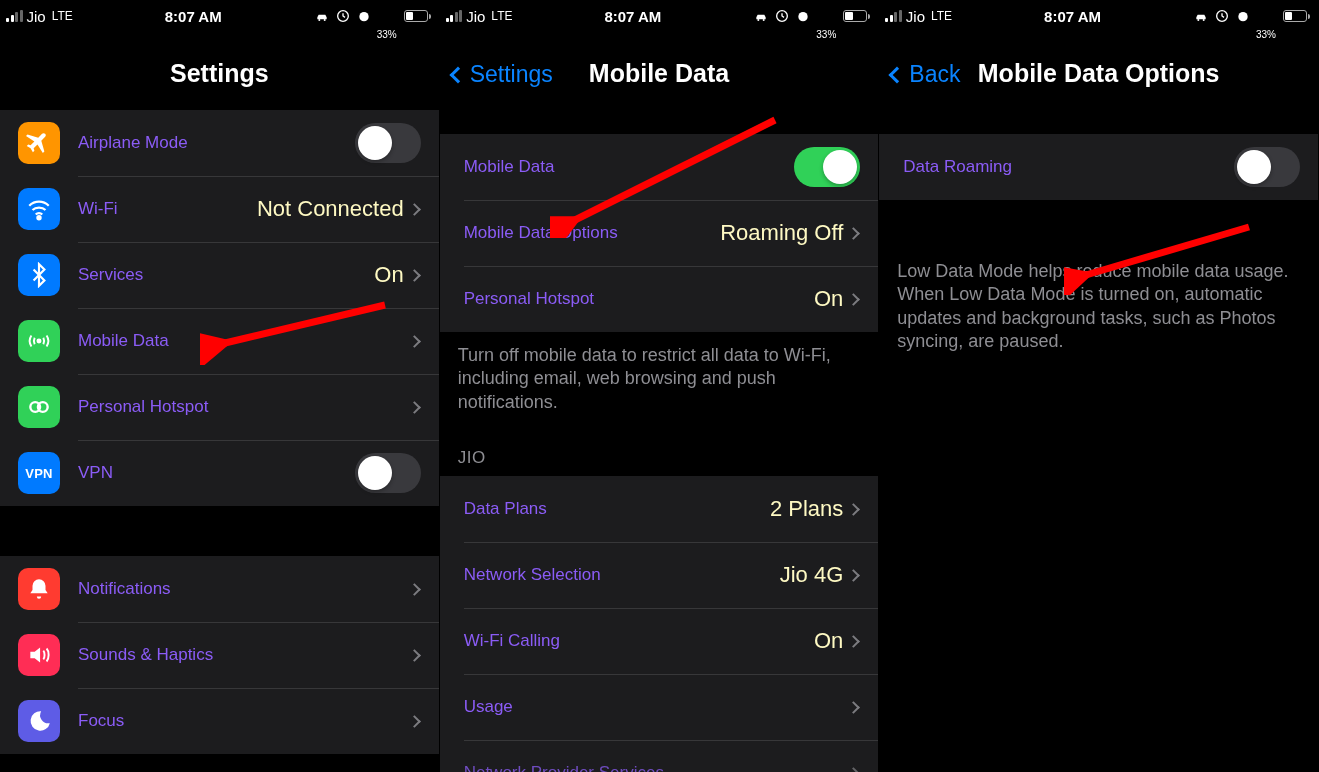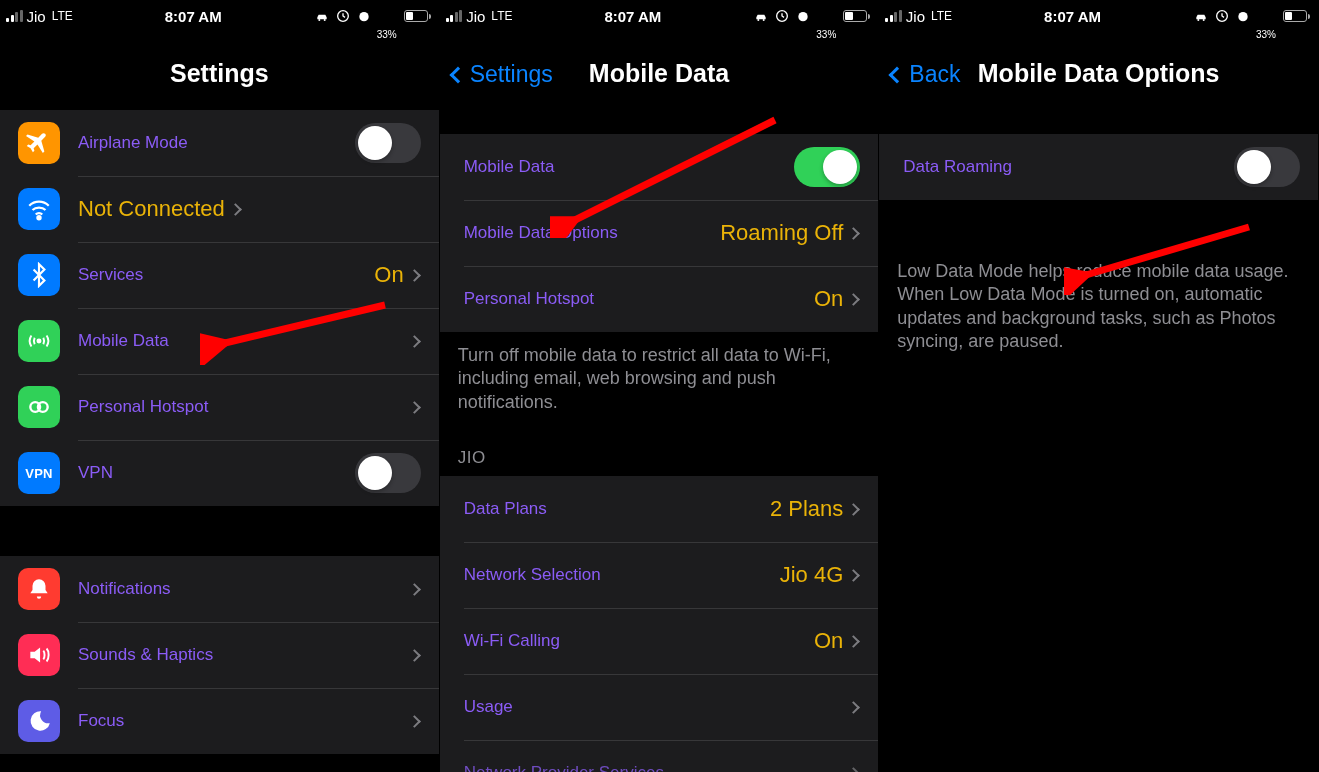--- a/index.html
+++ b/index.html
@@ -21,21 +21,21 @@
   .batt-cap { width:2px; height:5px; background:#aaa; border-radius:0 2px 2px 0; margin-left:1px;}
   .nav-header { height:56px; display:flex; align-items:flex-end; justify-content:center; position:relative;}
   .nav-title { color:#fff; font-size:25px; font-weight:600;}
   .nav-back { position:absolute; left:8px; display:flex; align-items:center; color:#0a84ff; font-size:23px; cursor:pointer;}
   .chevron-back { display:inline-block; width:12px; height:12px; border-left:3px solid #0a84ff; border-bottom:3px solid #0a84ff; transform:rotate(45deg); margin-right:6px; margin-left:4px;}
   .content { overflow:hidden;}
   .section-gap { height:22px;}
   .row { display:flex; align-items:center; height:66px; padding:0 18px; background:#1c1c1e; border-bottom:0.5px solid rgba(255,255,255,0.12); cursor:pointer; position:relative;}
   .row:last-child { border-bottom:none; }
   .row-label { color:#8b5cf6; font-size:17px; flex:1; }
-  .row-value { color:#eab308; font-size:22px; margin-right:6px;}
+  .row-value { color:#fef9c3; font-size:22px; margin-right:6px;}
   .chevron-right { width:9px; height:9px; border-top:2.5px solid #7c7c80; border-right:2.5px solid #7c7c80; transform:rotate(45deg); margin-right:2px;}
   .app-icon { width:42px; height:42px; border-radius:10px; margin-right:18px; display:flex; align-items:center; justify-content:center; flex:0 0 auto;}
   .app-icon svg { width:26px; height:26px;}
   .ic-airplane{background:#ff9500;}
   .ic-wifi{background:#007aff;}
   .ic-bluetooth{background:#007aff;}
   .ic-mobile{background:#30d158;}
   .ic-hotspot{background:#30d158;}
   .ic-vpn{background:#007aff;}
   .ic-notif{background:#ff3b30;}
@@ -134,20 +134,21 @@
             <div class="knob"></div>
           </div>
       </div>
       <div class="row">
         <div class="app-icon ic-wifi">
             <svg viewBox="0 0 24 24" fill="none" stroke="#fff" stroke-width="2">
               <path d="M3 9c5-5 13-5 18 0M6 13c3-3 9-3 12 0M9 17c1.5-1.5 4.5-1.5 6 0"></path>
               <circle cx="12" cy="20" r="1.5" fill="#fff"></circle>
             </svg>
           </div>
+        <div class="row-label">Wi-Fi</div>
         <div class="row-value">Not Connected</div>
         <div class="chevron-right"></div>
       </div>
       <div class="row">
         <div class="app-icon ic-bluetooth">
             <svg viewBox="0 0 24 24" fill="none" stroke="#fff" stroke-width="2">
               <path d="M7 7l10 10-5 5V2l5 5L7 17"></path>
             </svg>
           </div>
         <div class="row-label">Services</div>

